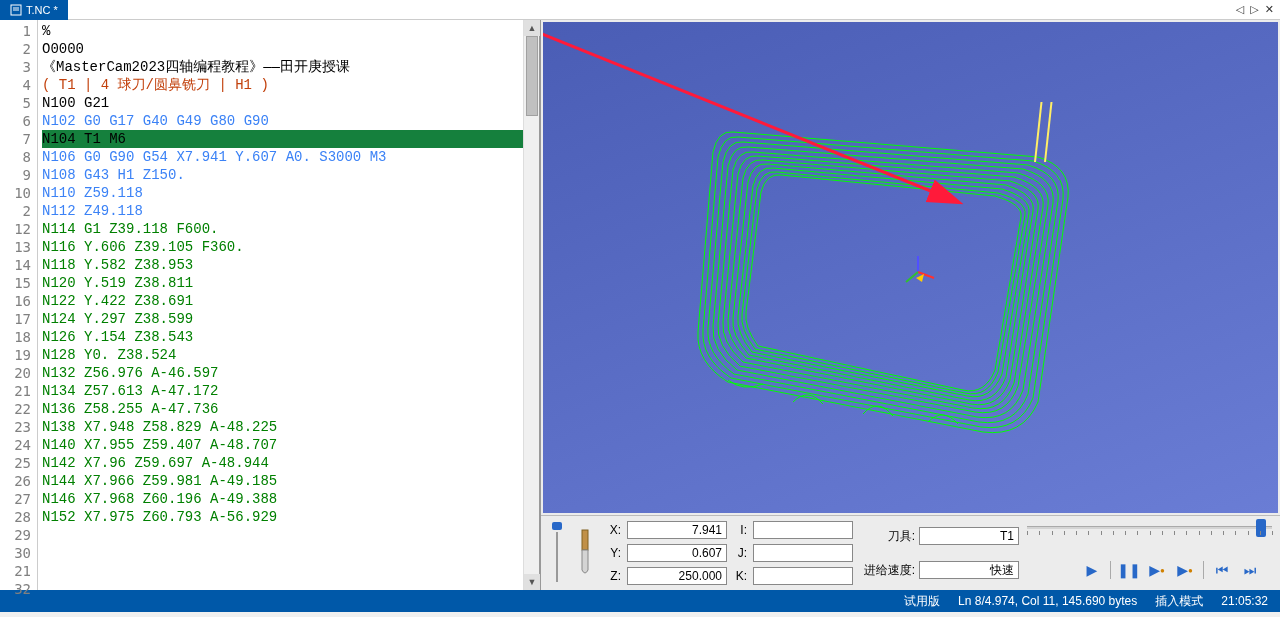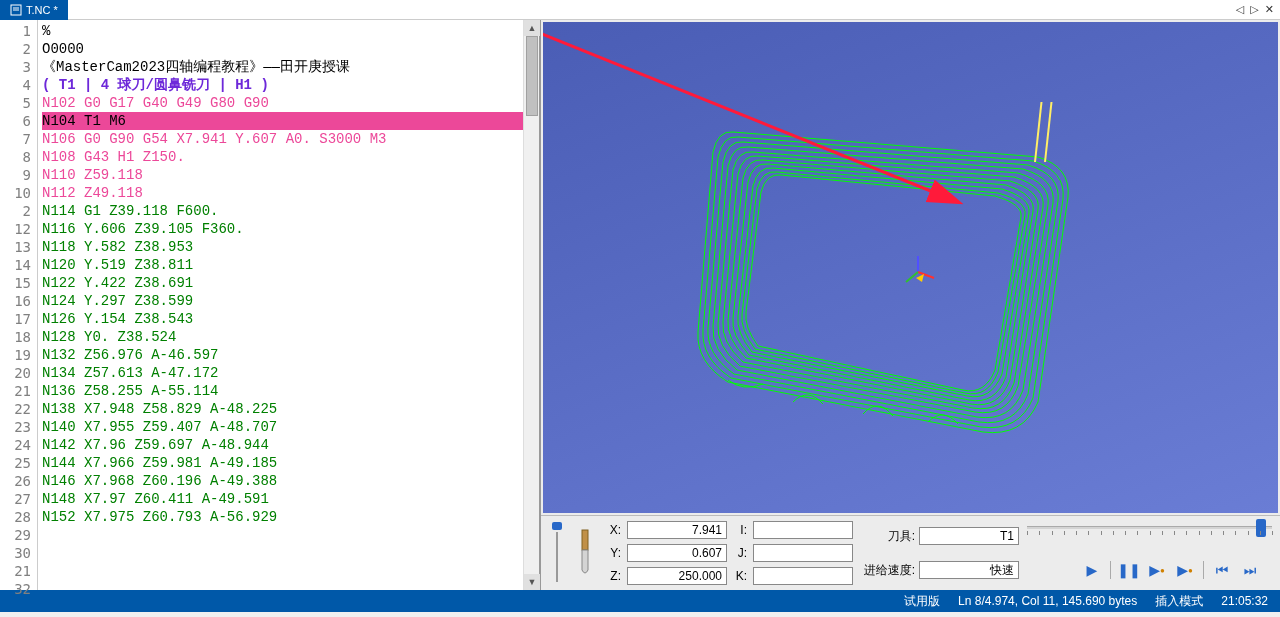--- a/index.html
+++ b/index.html
@@ -7,24 +7,24 @@
 .tab-bar{height:20px;background:#fff;border-bottom:1px solid #ccc;display:flex;align-items:center;position:relative}
 .tab{background:#0058a8;color:#fff;padding:2px 10px;display:flex;align-items:center;gap:4px;font-size:11px;height:20px}
 .tab-icon{width:12px;height:12px;display:inline-block}
 .nav-icons{position:absolute;right:4px;display:flex;gap:2px;color:#333}
 .nav-icons span{cursor:pointer;padding:0 2px;font-size:11px}
 .main{display:flex;height:570px}
 .code-panel{width:540px;background:#fff;display:flex;border-right:1px solid #999;position:relative}
 .gutter{width:38px;background:#fff;border-right:1px solid #ccc;text-align:right;padding-right:6px;color:#808080;font-family:Consolas,monospace;font-size:14px;line-height:18px;padding-top:2px}
 .code{flex:1;font-family:Consolas,"Courier New",monospace;font-size:14px;line-height:18px;padding-top:2px;padding-left:4px;overflow:hidden;position:relative}
 .code .line{white-space:pre;height:18px}
-.line.hl{background:#ec4899}
+.line.hl{background:#15803d}
 .c-black{color:#000}
-.c-blue{color:#6d28d9;font-weight:bold}
-.c-red{color:#ec4899}
+.c-blue{color:#c2410c;font-weight:normal}
+.c-red{color:#3b82f6}
 .c-green{color:#008000}
 .scrollbar-v{position:absolute;right:0;top:0;width:16px;height:100%;background:#f0f0f0;border-left:1px solid #ddd}
 .scrollbar-v .thumb{position:absolute;top:16px;left:2px;width:12px;height:80px;background:#c0c0c0;border:1px solid #a0a0a0}
 .scrollbar-v .arr{position:absolute;left:0;width:16px;height:16px;background:#e0e0e0;text-align:center;font-size:9px;line-height:16px;color:#555}
 .scrollbar-v .arr.up{top:0}
 .scrollbar-v .arr.dn{bottom:0}
 .right-panel{flex:1;display:flex;flex-direction:column;background:#ececec;border-left:1px solid #999}
 .viewport{flex:1;background:linear-gradient(160deg,#4a5db5 0%,#5a6dc5 50%,#6a7dd5 100%);margin:2px;position:relative;overflow:hidden}
 .toolpath{position:absolute;left:130px;top:80px;width:420px;height:340px}
 .arrow-line{position:absolute;left:-140px;top:-50px;pointer-events:none}
@@ -105,43 +105,43 @@
         <div>29</div>
         <div>30</div>
         <div>21</div>
         <div>32</div>
       </div>
     <div class="code" id="code">
         <div class="line c-black">%</div>
         <div class="line c-black">O0000</div>
         <div class="line c-black">《MasterCam2023四轴编程教程》——田开庚授课</div>
         <div class="line c-blue">( T1 | 4 球刀/圆鼻铣刀 | H1 )</div>
+        <div class="line c-black">N100 G21</div>
         <div class="line c-red">N102 G0 G17 G40 G49 G80 G90</div>
         <div class="line c-black hl">N104 T1 M6</div>
         <div class="line c-red">N106 G0 G90 G54 X7.941 Y.607 A0. S3000 M3</div>
         <div class="line c-red">N108 G43 H1 Z150.</div>
         <div class="line c-red">N110 Z59.118</div>
         <div class="line c-red">N112 Z49.118</div>
         <div class="line c-green">N114 G1 Z39.118 F600.</div>
         <div class="line c-green">N116 Y.606 Z39.105 F360.</div>
         <div class="line c-green">N118 Y.582 Z38.953</div>
         <div class="line c-green">N120 Y.519 Z38.811</div>
         <div class="line c-green">N122 Y.422 Z38.691</div>
         <div class="line c-green">N124 Y.297 Z38.599</div>
         <div class="line c-green">N126 Y.154 Z38.543</div>
         <div class="line c-green">N128 Y0. Z38.524</div>
         <div class="line c-green">N132 Z56.976 A-46.597</div>
         <div class="line c-green">N134 Z57.613 A-47.172</div>
-        <div class="line c-green">N136 Z58.255 A-55.114</div>
+        <div class="line c-green">N136 Z58.255 A-47.736</div>
         <div class="line c-green">N138 X7.948 Z58.829 A-48.225</div>
         <div class="line c-green">N140 X7.955 Z59.407 A-48.707</div>
         <div class="line c-green">N142 X7.96 Z59.697 A-48.944</div>
         <div class="line c-green">N144 X7.966 Z59.981 A-49.185</div>
         <div class="line c-green">N146 X7.968 Z60.196 A-49.388</div>
-        <div class="line c-green">N148 X7.97 Z60.411 A-49.591</div>
         <div class="line c-green">N152 X7.975 Z60.793 A-56.929</div>
       </div>
     <div class="scrollbar-v">
       <div class="arr up">▲</div>
       <div class="thumb"></div>
       <div class="arr dn">▼</div>
     </div>
   </div>
 
   <div class="right-panel">

